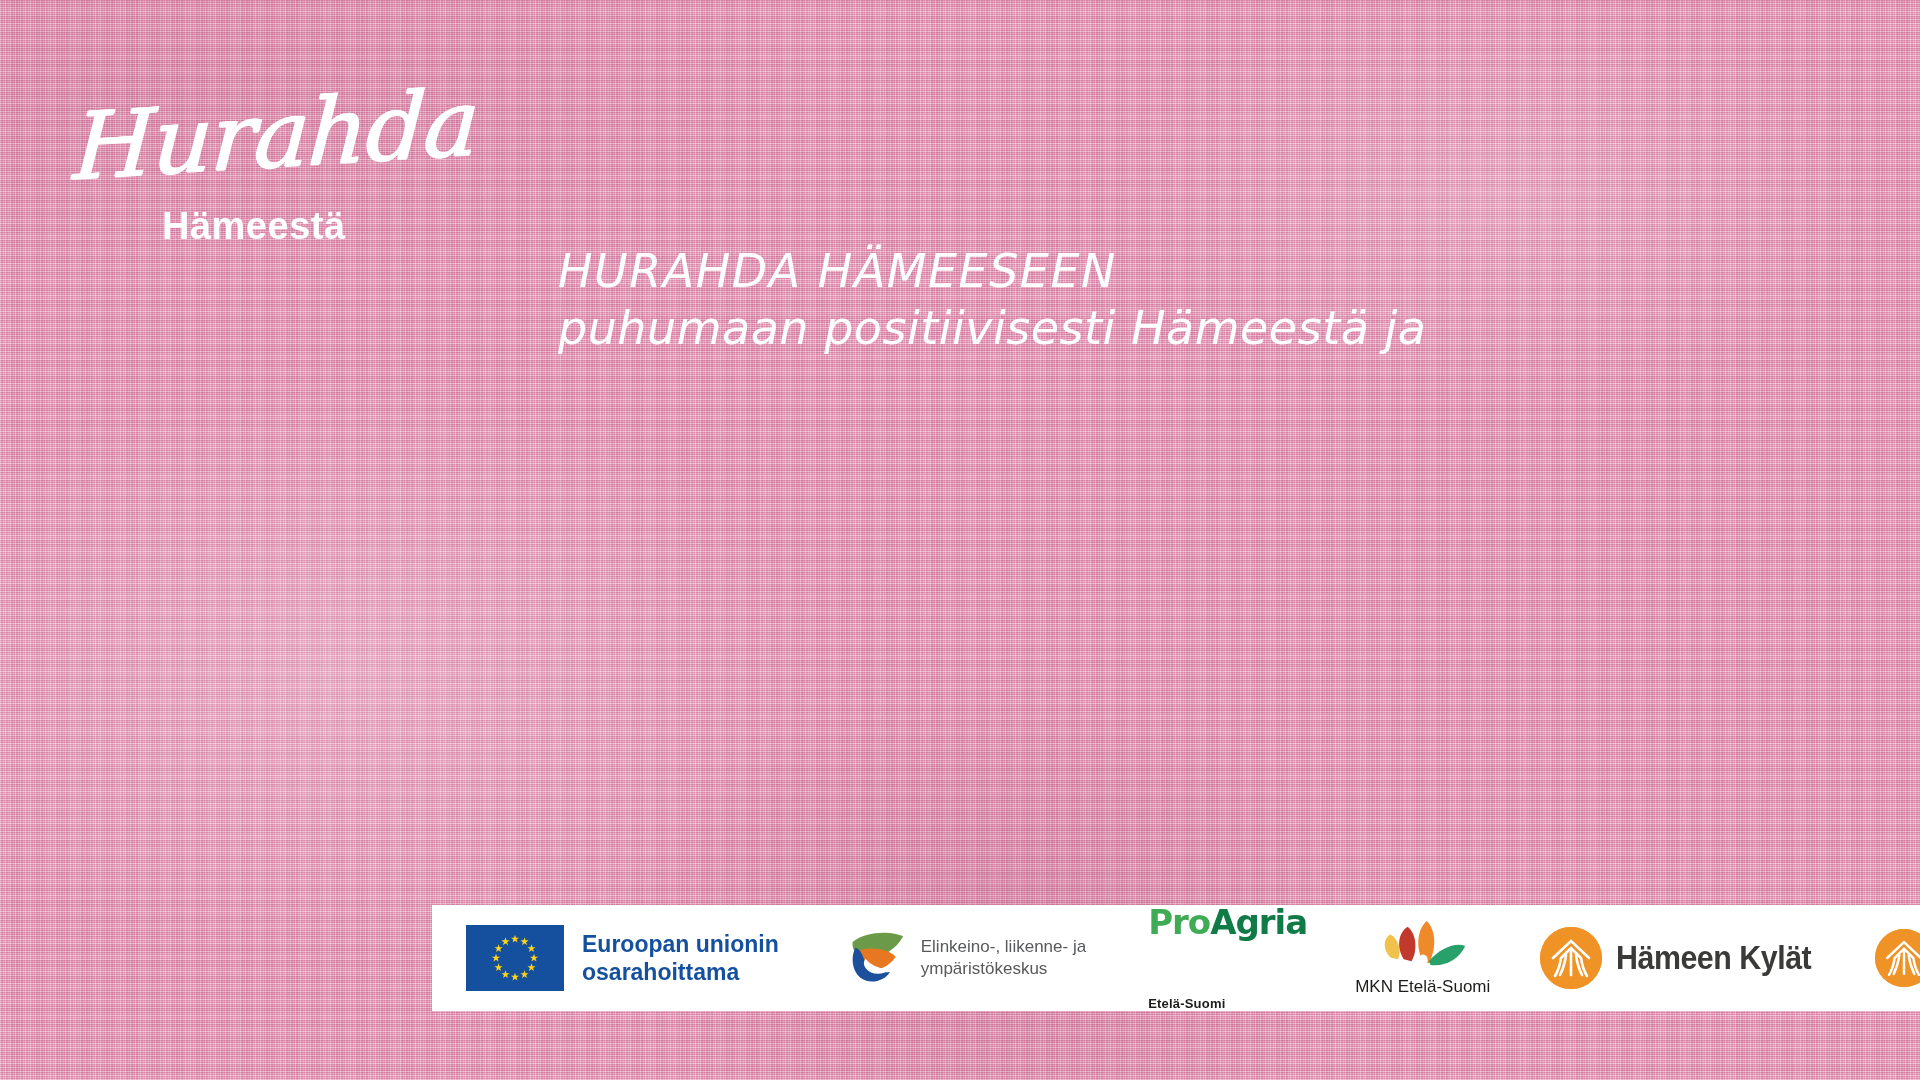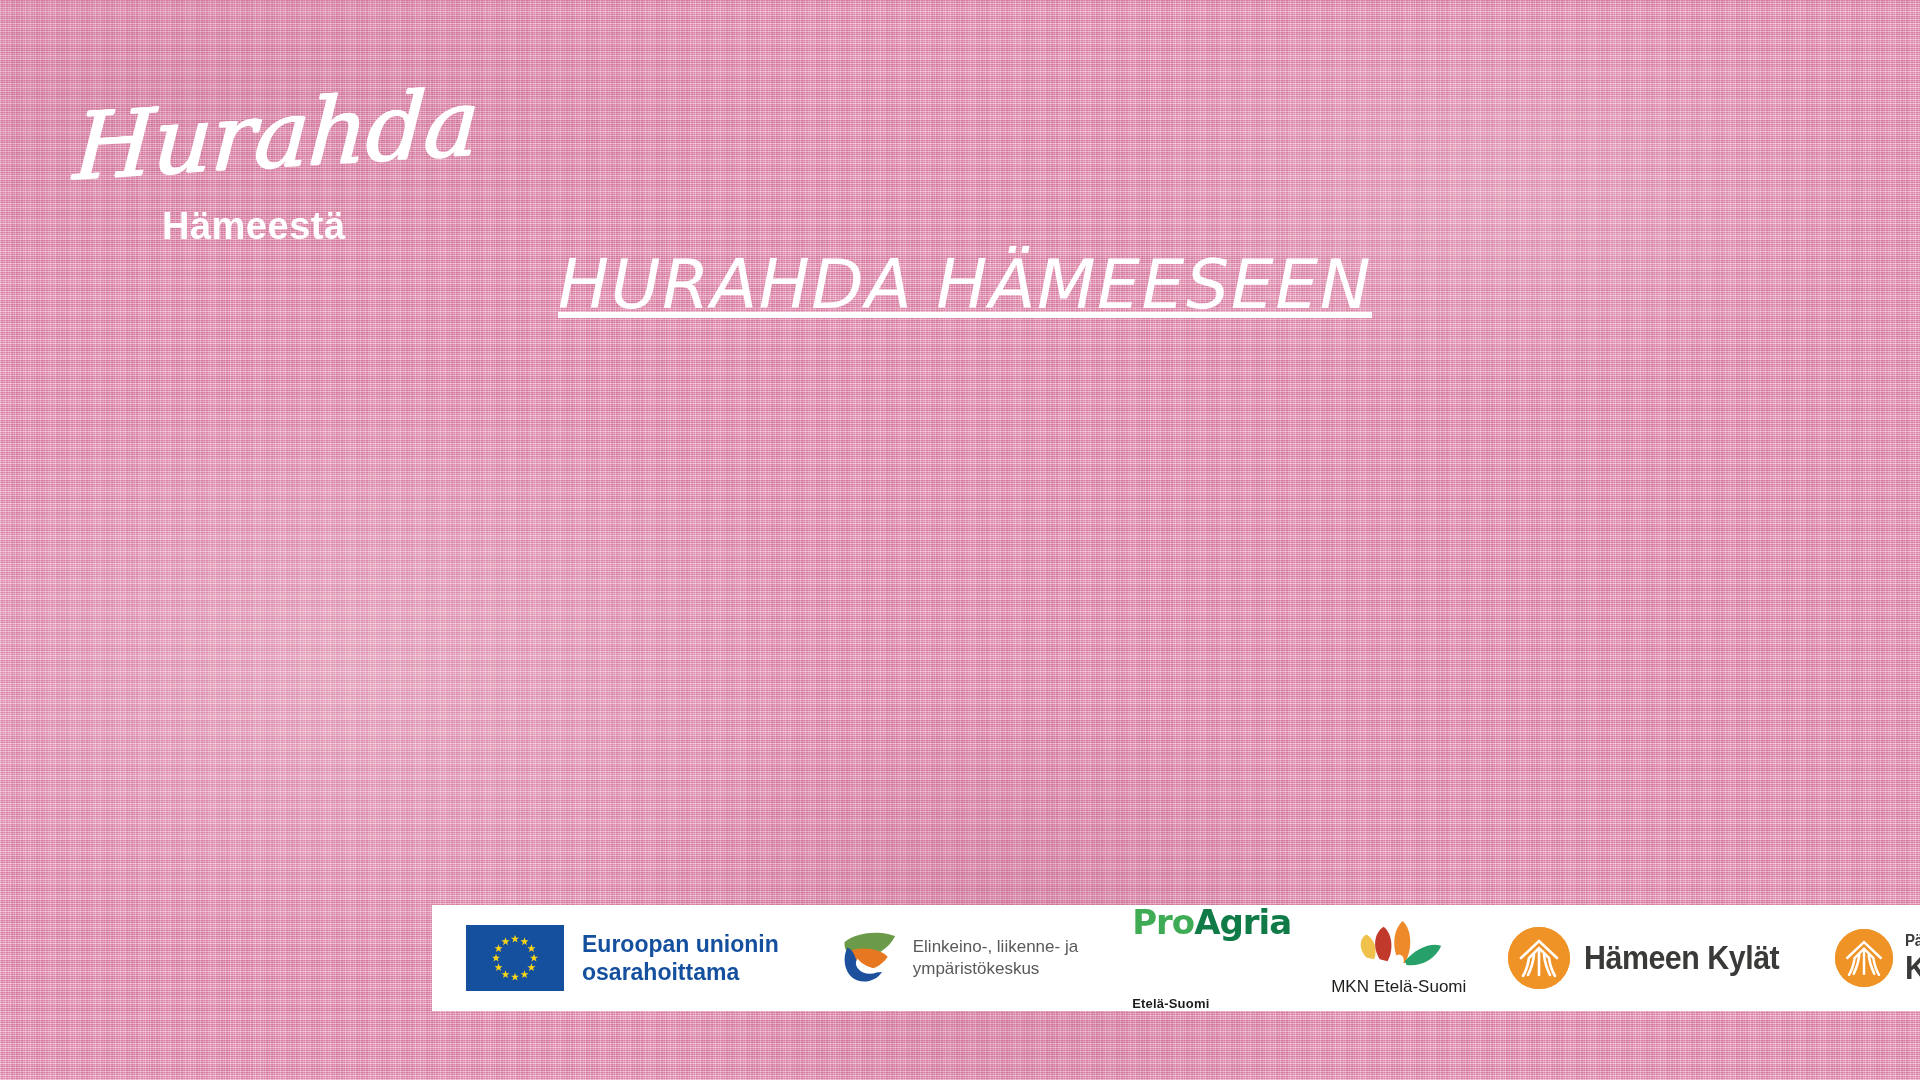--- a/index.html
+++ b/index.html
@@ -103,42 +103,41 @@
     position: absolute;
     left: 558px;
     top: 243px;
     width: 1300px;
     color: #ffffff;
   }
   .copy-line {
     font-family: "DejaVu Sans", sans-serif;
     font-style: italic;
     font-weight: 300;
-    font-size: 68px;
+    font-size: 46px;
     line-height: 1.23;
     letter-spacing: 0.5px;
     color: #ffffff;
     white-space: nowrap;
-    text-decoration: underline;
   }
   .copy-line.title {
     letter-spacing: 1.5px;
   }
 
   
   .logobar {
     position: absolute;
     left: 432px;
     top: 905px;
     width: 1488px;
     height: 106px;
     background: #ffffff;
     display: flex;
     align-items: center;
-    gap: 0px;
+    gap: 8px;
     padding: 0 0 0 34px;
     box-sizing: border-box;
   }
   .logo-cell {
     display: flex;
     align-items: center;
     height: 100%;
   }
 
   
@@ -209,20 +208,21 @@
   <div class="texture"></div>
   <div class="texture2"></div>
 
   <div class="brand">
     <div class="brand-script">Hurahda</div>
     <div class="brand-sub">Hämeestä</div>
   </div>
 
   <div class="copy">
     <div class="copy-line title">HURAHDA HÄMEESEEN</div>
+    <div class="copy-line">puhumaan positiivisesti Hämeestä ja</div>
   </div>
 
   <div class="logobar">
 
     <div class="logo-cell">
       <div class="eu-flag">
         <svg viewBox="0 0 98 66" width="98" height="66" aria-hidden="true">
           <rect x="0" y="0" width="98" height="66" fill="#15509e"></rect>
           <g fill="#ffd617">
             <g transform="translate(49,33)">

